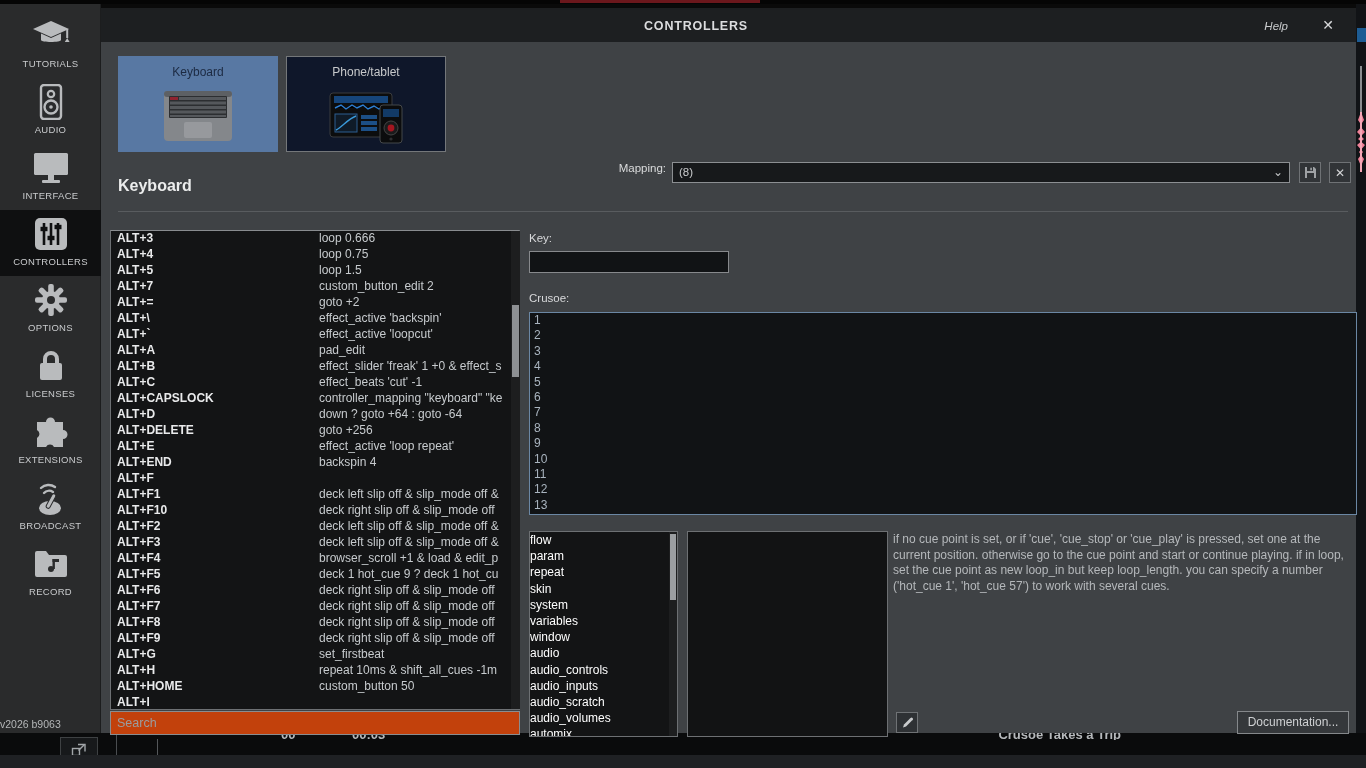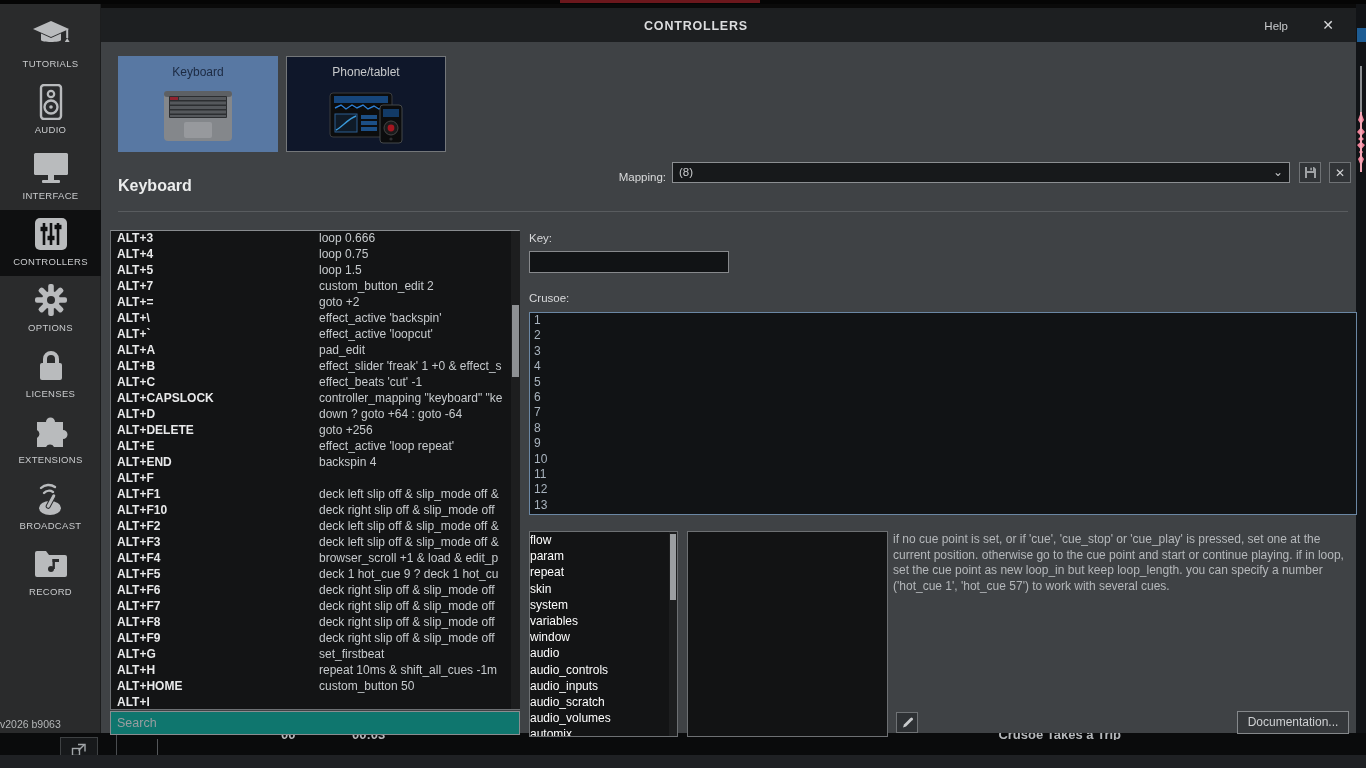--- a/index.html
+++ b/index.html
@@ -33,52 +33,52 @@
   .side-item { position:absolute; left:0; width:101px; height:66px; cursor:default; }
   .side-item.sel { background:#0f1011; }
   .side-icon { position:absolute; left:0; top:6px; width:101px; height:36px; display:flex; align-items:center; justify-content:center; }
   .side-label { position:absolute; left:0; top:46px; width:101px; text-align:center; font-size:9.5px; color:#c9cbcd; letter-spacing:.3px; }
   #version { left:0; top:714px; width:101px; text-align:left; font-size:10.5px; color:#b4b6b8; }
 
   
   #titlebar { left:101px; top:0; width:1255px; height:38px; background:#1d1f21; border-top:4px solid #0a0a0a; }
   #title { position:absolute; left:0; top:11px; width:1190px; text-align:center; color:#dcdddf;
     font-size:12.5px; font-weight:bold; letter-spacing:.8px; }
-  #help-btn { position:absolute; right:68px; top:12px; color:#c9cbcd; font-size:11.5px; cursor:default; }
+  #help-btn { position:absolute; right:68px; top:12px; color:#c9cbcd; font-size:11.5px; cursor:default;font-style:italic; }
   #close-btn { position:absolute; right:22px; top:9px; color:#d8d9db; font-size:14px; cursor:default; }
 
   
   .tab-card { top:52px; width:160px; height:96px; background:#0f172a; border:1px solid #74777a; text-align:center; cursor:default; }
   .tab-card .tab-label { margin-top:8px; font-size:12px; color:#c7c9cb; }
   #tab-keyboard { left:118px; background:#5878a3; border-color:#5878a3; }
   #tab-keyboard .tab-label { color:#1c2a42; }
   #tab-missing .tab-label { color:#e4e6e8; }
   .tab-img { margin-top:8px; }
 
   
   #section-heading { left:118px; top:173px; font-size:16px; font-weight:bold; color:#eceded; }
-  #mapping-label { left:566px; top:167px; width:100px; text-align:right; font-size:11.5px; color:#dadbdc; }
+  #mapping-label { left:566px; top:158px; width:100px; text-align:right; font-size:11.5px; color:#dadbdc; }
   #mapping-select { left:672px; top:158px; width:618px; height:21px; background:#17191b; border:1px solid #8c8f92;
     color:#c9cbcd; font-size:11.5px; line-height:19px; padding-left:6px; cursor:default; }
   #mapping-chevron { position:absolute; right:6px; top:0; color:#c2c4c6; font-size:12px; }
   .mini-btn { top:158px; width:22px; height:21px; background:#313437; border:1px solid #6f7275;
     display:flex; align-items:center; justify-content:center; cursor:default; }
   #save-btn { left:1299px; }
   #mapping-close-btn { left:1329px; color:#d4d5d7; font-size:12px; font-weight:bold; }
   #head-divider { left:118px; top:207px; width:1230px; height:1px; background:#595c5f; }
 
   
   #shortcut-list { left:110px; top:226px; width:410px; height:480px; background:#131415;
     border:1px solid #6d7073; border-top-color:#898c8f; overflow:hidden; }
   .sc-row { position:relative; height:16px; white-space:nowrap; overflow:hidden; cursor:default; }
   .sc-key { position:absolute; left:6px; top:0; width:200px; font-size:12px; font-weight:bold; color:#e9eaeb; }
   .sc-action { position:absolute; left:208px; top:0; width:196px; font-size:12px; color:#c7cbce; overflow:hidden; white-space:nowrap; }
 
   
-  #search-input { left:110px; top:707px; width:410px; height:24px; background:#0f766e; border:1px solid #8a8d90;
+  #search-input { left:110px; top:707px; width:410px; height:24px; background:#c2410c; border:1px solid #8a8d90;
     color:#d0d2d4; font-size:12.5px; padding-left:6px; font-family:"Liberation Sans",sans-serif; }
   #search-input::placeholder { color:#9a9da0; }
 
   
   #key-label { left:529px; top:228px; font-size:11.5px; color:#d8d9db; }
   #key-input { left:529px; top:247px; width:200px; height:22px; background:#111315; border:1px solid #87898c; color:#d8d9db;
     font-size:12px; padding-left:5px; font-family:"Liberation Sans",sans-serif; }
   #action-label { left:529px; top:288px; font-size:11.5px; color:#d8d9db; }
   #action-editor { left:529px; top:308px; width:828px; height:203px; background:#111315; border:1px solid #6b87a4;
     overflow:hidden; cursor:text; }

